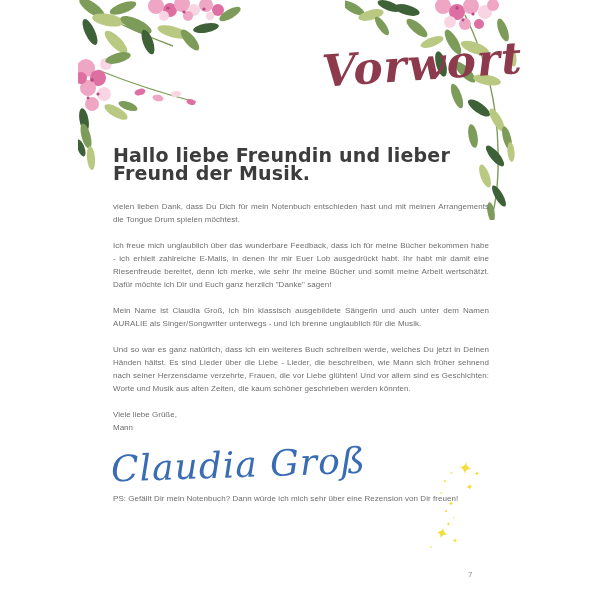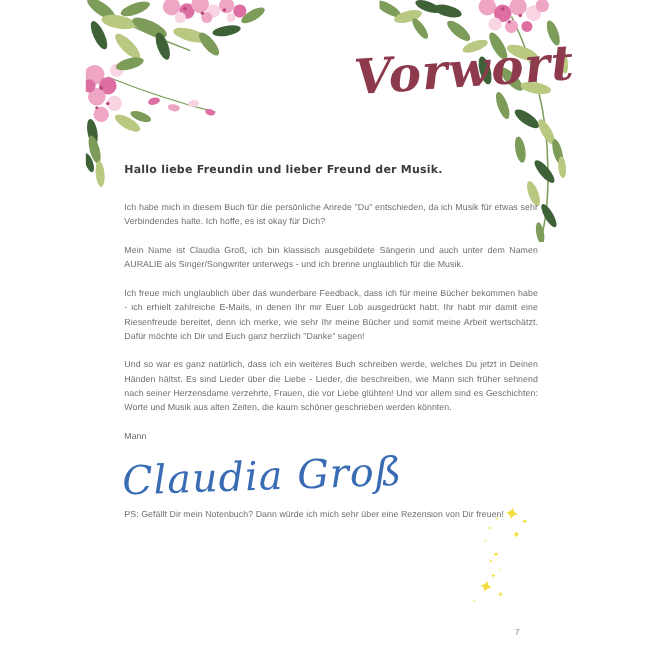--- a/index.html
+++ b/index.html
@@ -10,21 +10,21 @@
   
   .title{
     position:absolute;left:322px;top:40px;width:165px;text-align:center;
     font-family:"DejaVu Serif",serif;font-style:italic;font-weight:700;
     font-size:44px;color:var(--title_maroon);transform:rotate(-4deg);
     letter-spacing:1px;
   }
   
   .letter{position:absolute;left:113px;top:146px;width:376px;}
   .greeting{
-    font-size:10px;font-weight:700;color:var(--greeting_text);
+    font-size:19px;font-weight:700;color:var(--greeting_text);
     line-height:18px;margin:0 0 18px 0;letter-spacing:.2px;
     font-family:"DejaVu Sans",sans-serif;
   }
   .letter p{
     margin:0 0 13px 0;font-size:8px;line-height:13px;color:var(--body_text);
     text-align:justify;letter-spacing:.05px;
   }
   .closing{font-size:8px;line-height:13px;color:var(--body_text);}
   .signature{
     font-family:"DejaVu Serif",serif;font-style:italic;
@@ -145,24 +145,25 @@
       <ellipse cx="146" cy="212" rx="10" ry="3.5" transform="rotate(80 146 212)" style="fill:var(--leaf_green)"></ellipse>
       <ellipse cx="158" cy="30" rx="12" ry="4.5" transform="rotate(70 158 30)" style="fill:var(--leaf_green)"></ellipse>
       <ellipse cx="167" cy="55" rx="12" ry="4" transform="rotate(80 167 55)" style="fill:var(--leaf_green_light)"></ellipse>
     </g>
   </svg>
 
   <div class="title">Vorwort</div>
 
   <div class="letter">
     <div class="greeting">Hallo liebe Freundin und lieber Freund der Musik.</div>
-    <p>Ich habe mich in diesem Buch für die persönliche Anrede "Du" entschieden, da ich Musik für etwas sehr Verbindendes halte. Ich hoffe, es ist okay für Dich?</p>
+    <p>vielen lieben Dank, dass Du Dich für mein Notenbuch entschieden hast und mit meinen Arrangements die Tongue Drum spielen möchtest.</p>
+    <p>Ich freue mich unglaublich über das wunderbare Feedback, dass ich für meine Bücher bekommen habe - ich erhielt zahlreiche E-Mails, in denen Ihr mir Euer Lob ausgedrückt habt. Ihr habt mir damit eine Riesenfreude bereitet, denn ich merke, wie sehr Ihr meine Bücher und somit meine Arbeit wertschätzt. Dafür möchte ich Dir und Euch ganz herzlich "Danke" sagen!</p>
     <p>Mein Name ist Claudia Groß, ich bin klassisch ausgebildete Sängerin und auch unter dem Namen AURALIE als Singer/Songwriter unterwegs - und ich brenne unglaublich für die Musik.</p>
-    <p>Ich freue mich unglaublich über das wunderbare Feedback, dass ich für meine Bücher bekommen habe - ich erhielt zahlreiche E-Mails, in denen Ihr mir Euer Lob ausgedrückt habt. Ihr habt mir damit eine Riesenfreude bereitet, denn ich merke, wie sehr Ihr meine Bücher und somit meine Arbeit wertschätzt. Dafür möchte ich Dir und Euch ganz herzlich "Danke" sagen!</p>
     <p>Und so war es ganz natürlich, dass ich ein weiteres Buch schreiben werde, welches Du jetzt in Deinen Händen hältst. Es sind Lieder über die Liebe - Lieder, die beschreiben, wie Mann sich früher sehnend nach seiner Herzensdame verzehrte, Frauen, die vor Liebe glühten! Und vor allem sind es Geschichten: Worte und Musik aus alten Zeiten, die kaum schöner geschrieben werden könnten.</p>
+    <div class="closing">Viele liebe Grüße,</div>
     <div class="closing">Mann</div>
     <div class="signature">Claudia Groß</div>
     <p class="ps">PS: Gefällt Dir mein Notenbuch? Dann würde ich mich sehr über eine Rezension von Dir freuen!</p>
   </div>
 
   <div>
     <span class="star" style="left:458px;top:460px;font-size:17px;transform:rotate(10deg)"></span>
     <span class="star pale" style="left:449px;top:470px;font-size:6px"></span>
     <span class="star" style="left:474px;top:471px;font-size:7px"></span>
     <span class="star" style="left:443px;top:479px;font-size:5px"></span>

